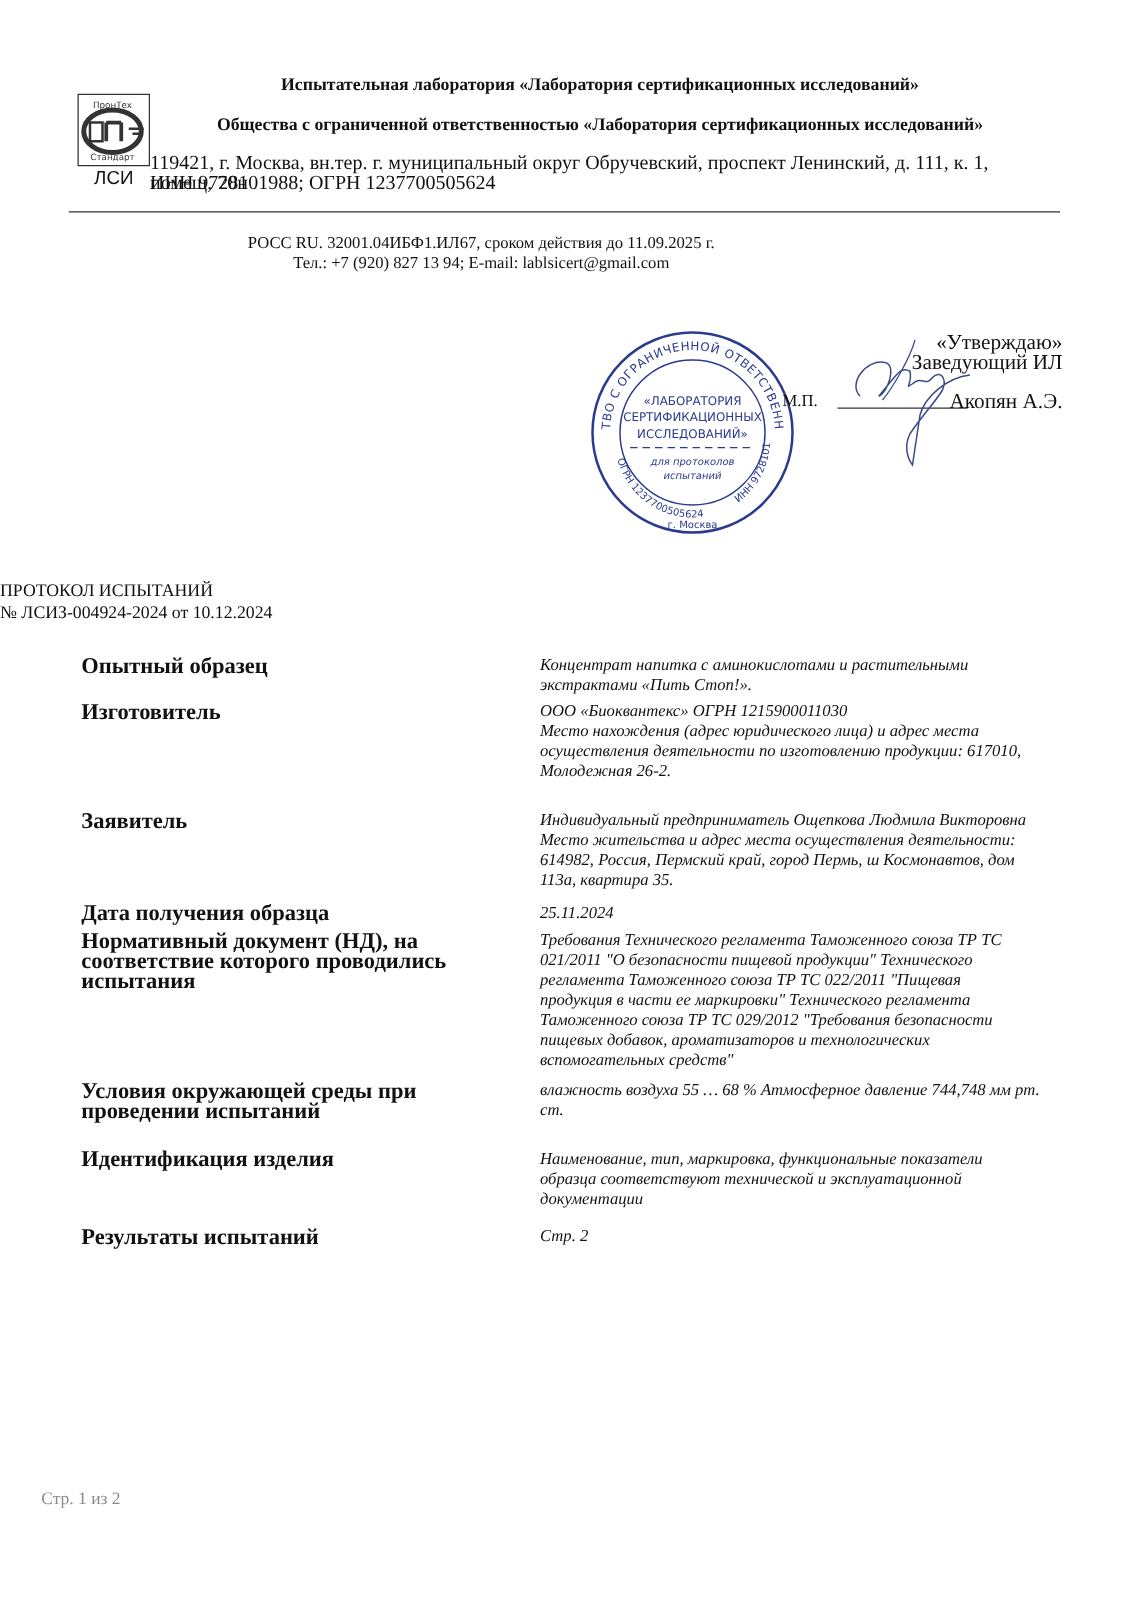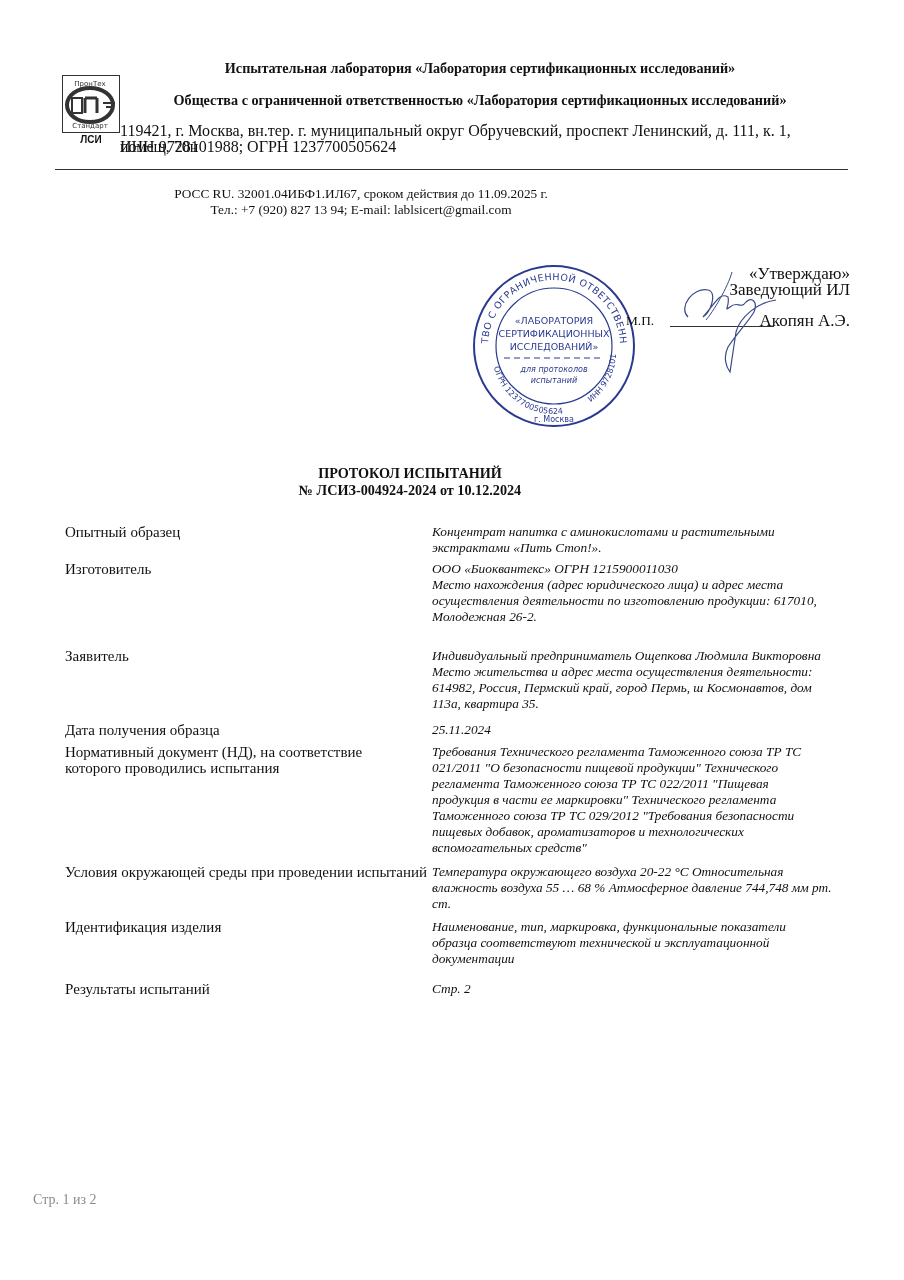--- a/index.html
+++ b/index.html
@@ -1,27 +1,27 @@
 <!DOCTYPE html>
 <html><head>
 <meta charset="utf-8">
 <style>
   html, body { margin:0; padding:0; background:#ffffff; }
   body { width:904px; height:1280px; position:relative; overflow:hidden;
          font-family:"Liberation Serif","DejaVu Serif",serif; color:#111; }
   .abs { position:absolute; }
   .logo { left:62px; top:75px; width:58px; height:58px; border:1.5px solid #333; box-sizing:border-box; }
-  .logo-caption { left:62px; top:134px; width:58px; text-align:center; font-family:"Liberation Sans","DejaVu Sans",sans-serif; font-weight:bold; font-size:10px; }
+  .logo-caption { left:62px; top:134px; width:58px; text-align:center; font-family:"Liberation Sans","DejaVu Sans",sans-serif; font-weight:normal; font-size:15px; }
   .hdr-title { left:120px; width:720px; text-align:center; font-weight:bold; font-size:14.2px; line-height:18px; }
   .hdr-line { left:120px; width:720px; text-align:left; font-size:16px; line-height:16px; }
   .rule { left:55px; top:169px; width:793px; height:1px; background:#333; }
-  .center-line { left:0; width:722px; text-align:center; font-size:13.3px; line-height:16px; }
+  .center-line { left:0; width:722px; text-align:center; font-size:13.3px; line-height:16px;padding-left:24px; }
   .approve { right:54px; text-align:right; font-size:17px; line-height:16px; }
-  .title { left:0; width:820px; text-align:center; font-weight:bold; font-size:14.2px; line-height:17px; }
-  .row-label { left:65px; width:360px; font-weight:normal; font-size:15px; line-height:16px; }
+  .title { left:0; width:820px; font-weight:normal; font-size:14.2px; line-height:17px; }
+  .row-label { left:65px; width:360px; font-weight:bold; font-size:18px; line-height:16px; }
   .row-value { left:432px; width:420px; font-size:13.3px; line-height:16px;font-style:italic; }
   .footer { left:0; width:888px; text-align:left; top:1192px; font-size:14px; color:#8a8a8a;padding-left:33px; }
   .stamp { left:470px; top:262px; width:168px; height:168px; }
   .sig { left:668px; top:262px; width:110px; height:115px; }
 </style>
 </head>
 <body>
 
 <div class="abs logo">
   <svg width="55" height="55" viewBox="0 0 55 55">
@@ -128,21 +128,20 @@
       <div>регламента Таможенного союза ТР ТС 022/2011 "Пищевая</div>
       <div>продукция в части ее маркировки" Технического регламента</div>
       <div>Таможенного союза ТР ТС 029/2012 "Требования безопасности</div>
       <div>пищевых добавок, ароматизаторов и технологических</div>
       <div>вспомогательных средств"</div>
     </div>
   </div>
   <div>
     <div class="abs row-label" style="top:864px; width:365px">Условия окружающей среды при проведении испытаний</div>
     <div class="abs row-value" style="top:864px">
-      <div>Температура окружающего воздуха 20-22 °С Относительная</div>
       <div>влажность воздуха 55 … 68 % Атмосферное давление  744,748 мм рт.</div>
       <div>ст.</div>
     </div>
   </div>
   <div>
     <div class="abs row-label" style="top:919px">Идентификация изделия</div>
     <div class="abs row-value" style="top:919px">
       <div>Наименование, тип, маркировка, функциональные показатели</div>
       <div>образца соответствуют технической и эксплуатационной</div>
       <div>документации</div>

